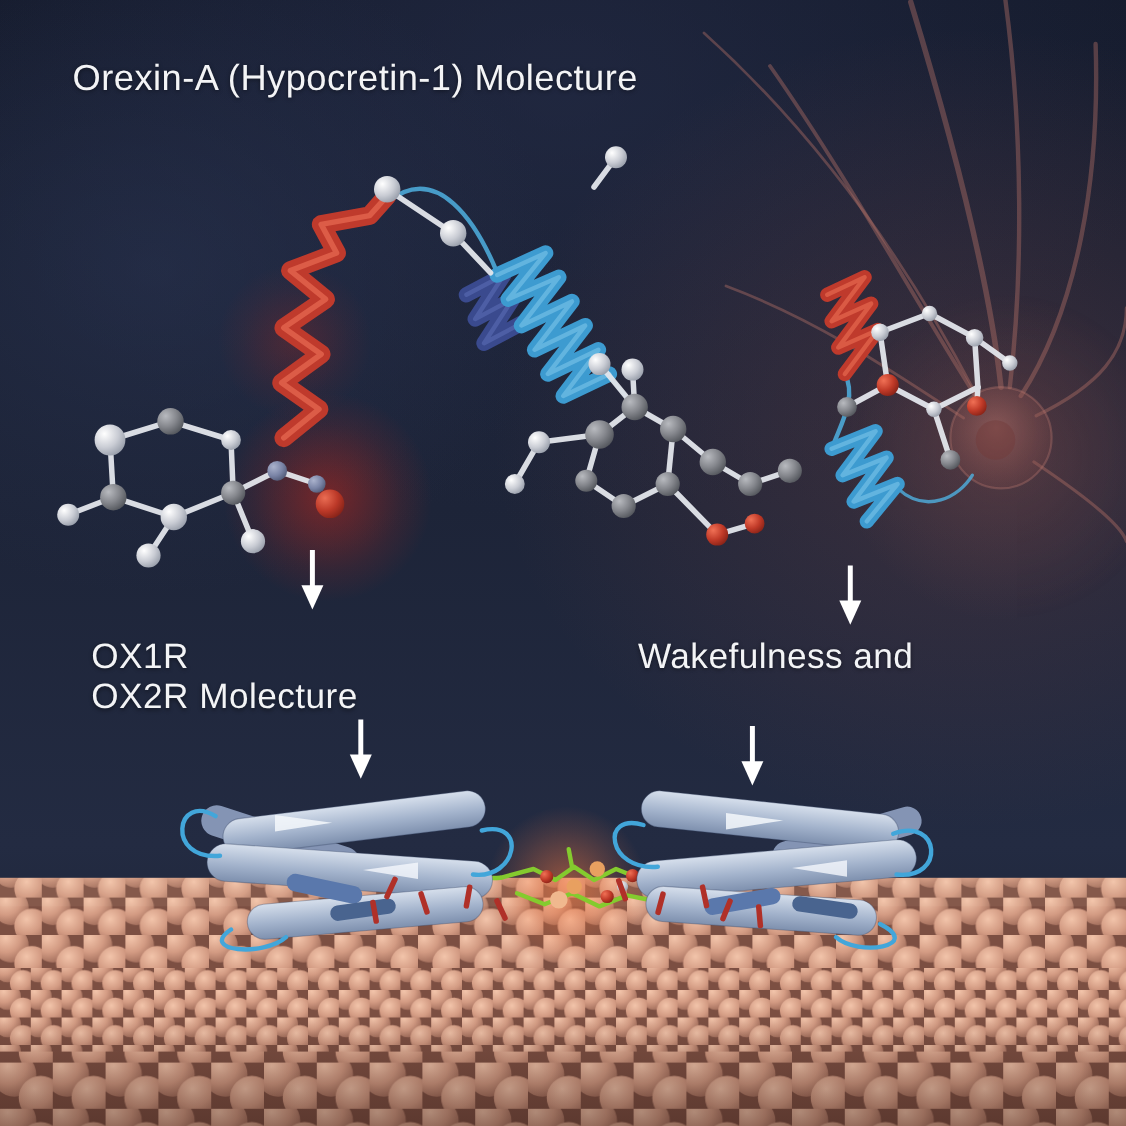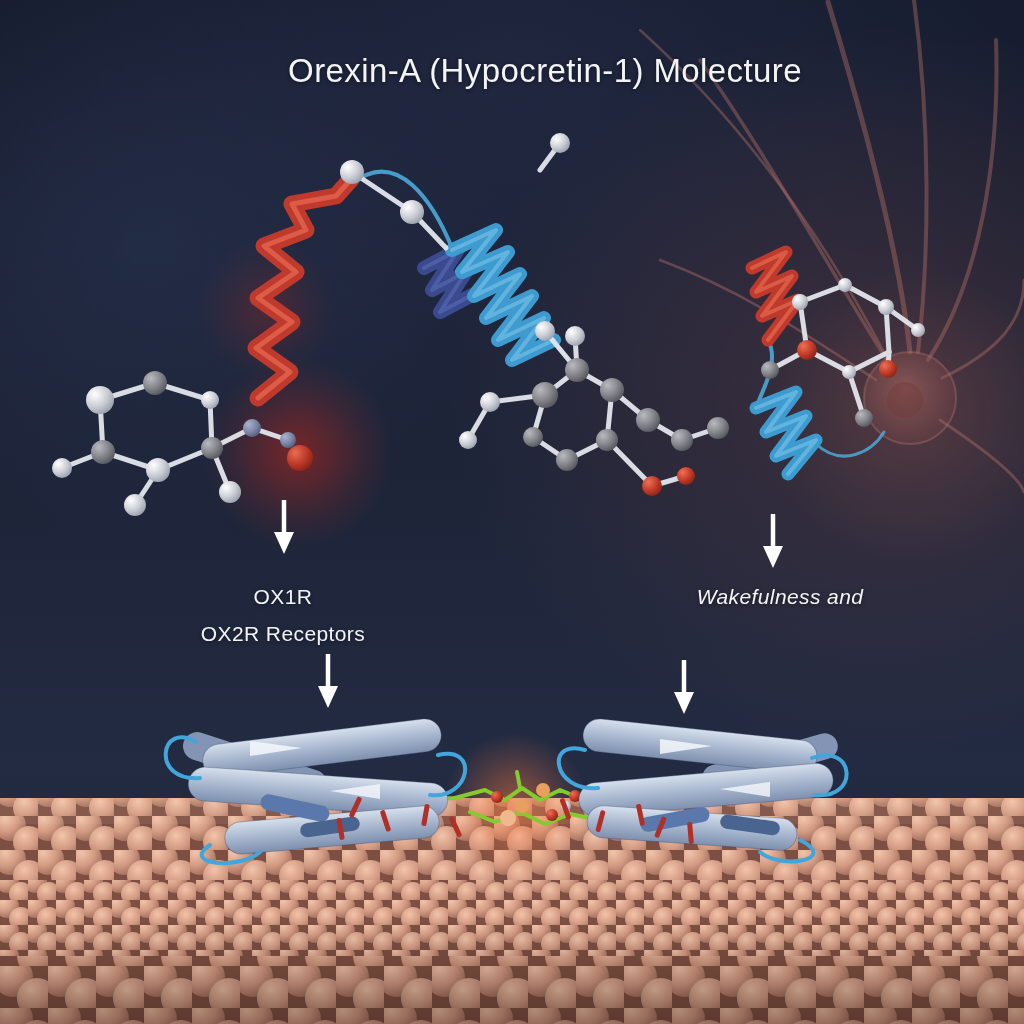--- a/index.html
+++ b/index.html
@@ -7,28 +7,28 @@
     position:relative;width:1024px;height:1024px;overflow:hidden;
     font-family:"Liberation Sans",sans-serif;
     background:
       radial-gradient(620px 520px at 86% 38%, rgba(150,82,76,0.26), transparent 70%),
       radial-gradient(520px 420px at 14% 24%, rgba(45,56,88,0.45), transparent 70%),
       radial-gradient(720px 520px at 50% 8%, rgba(40,48,78,0.5), transparent 75%),
       linear-gradient(180deg,#161c2e 0%,#1d2438 45%,#232b42 75%,#1a2132 100%);
   }
   .scene-svg{position:absolute;inset:0;}
   .caption{
-    position:absolute;color:#f3f4f6;text-align:center;
+    position:absolute;color:#f3f4f6;
     text-shadow:0 1px 4px rgba(0,0,0,0.45);
     letter-spacing:0.4px;
   }
   .title{left:66px;right:0;top:52px;font-size:33px;}
-  .label-block{font-size:21px;line-height:37px;}
+  .label-block{font-size:32px;line-height:37px;}
   .label-receptors{left:83px;width:400px;top:578px;}
-  .label-pathway{left:580px;width:400px;top:578px;font-style:italic;}
+  .label-pathway{left:580px;width:400px;top:578px;}
   .arrow{position:absolute;width:26px;height:58px;}
   .arrow svg{display:block;}
 </style>
 </head>
 <body>
 
 <div class="stage">
 
   <svg class="scene-svg" width="1024" height="1024" viewBox="0 0 1024 1024">
     <defs>
@@ -309,21 +309,21 @@
         <rect x="658" y="816" width="5" height="22" rx="2" transform="rotate(22 660 827)"></rect>
         <rect x="688" y="822" width="5" height="22" rx="2" transform="rotate(-5 690 833)"></rect>
       </g>
     </g>
   </svg>
 
   <div class="caption title">Orexin-A (Hypocretin-1) Molecture</div>
 
   <div class="caption label-block label-receptors">
     <div>OX1R</div>
-    <div>OX2R Receptors</div>
+    <div>OX2R Molecture</div>
   </div>
 
   <div class="caption label-block label-pathway">
     <div>Wakefulness and</div>
   </div>
 
   <div class="arrow" style="left:271px;top:498px;">
     <svg width="26" height="58">
         <line x1="13" y1="2" x2="13" y2="36" stroke="#ffffff" stroke-width="4.5"></line>
         <polygon points="3,34 23,34 13,56" fill="#ffffff"></polygon>

